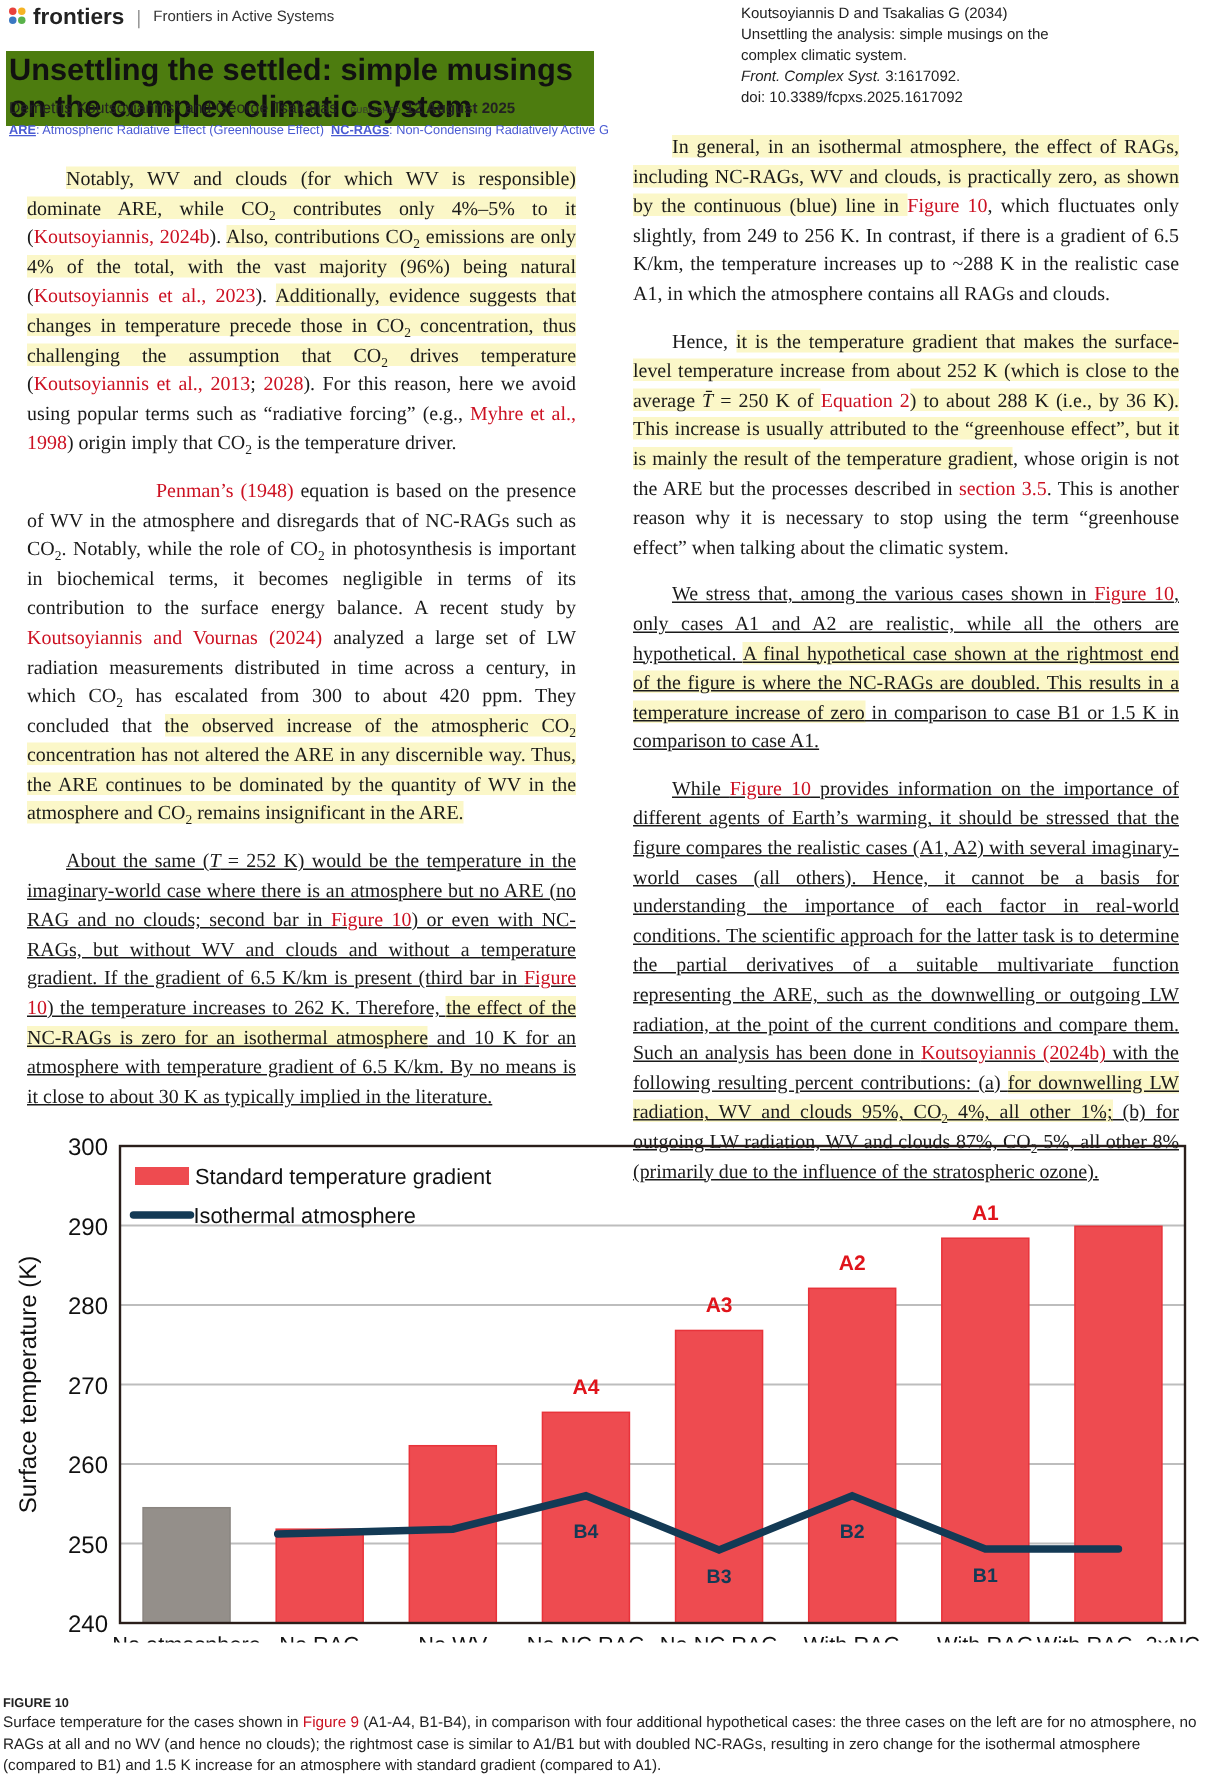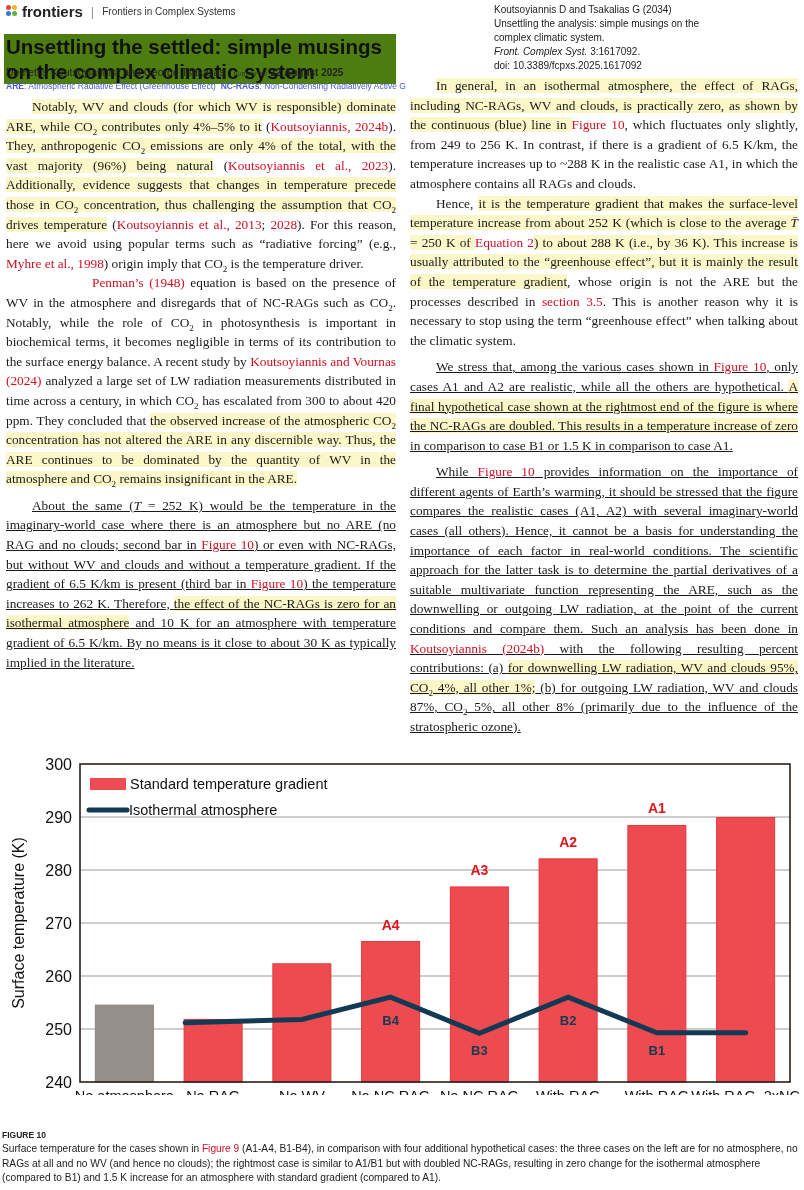--- a/index.html
+++ b/index.html
@@ -9,24 +9,24 @@
   .logo-mark{width:13px;height:13px;position:relative;margin-right:3px;}
   .logo-mark span{position:absolute;width:5px;height:5px;border-radius:50%;}
   .sep{color:#999;margin:0 8px;font-size:13px;}
   .journal{font-size:10px;color:#333;}
   .title-block{position:absolute;left:4px;top:34px;width:392px;background:#4d7c0f;}
   .title{font-family:"Liberation Sans","DejaVu Sans",sans-serif;font-size:20.5px;line-height:25px;color:#111;margin:0;padding:0 2px;}
   .authors{position:absolute;left:6px;top:66px;font-family:"Liberation Sans","DejaVu Sans",sans-serif;font-size:10.5px;color:#222;white-space:nowrap;}
   .authors .pub{font-size:5.5px;letter-spacing:.3px;margin-left:6px;color:#333;}
   .authors .pubdate{font-size:10px;font-weight:bold;}
   .abbr{position:absolute;left:6px;top:81px;font-family:"Liberation Sans","DejaVu Sans",sans-serif;font-size:8.5px;color:#4a5bd3;white-space:nowrap;overflow:hidden;width:400px;}
-  .abbr b{font-weight:bold;}
+  .abbr b{font-weight:bold;text-decoration:underline;}
   .cite{position:absolute;left:494px;top:3px;font-family:"Liberation Sans","DejaVu Sans",sans-serif;font-size:10px;line-height:14px;color:#222;}
   .col{position:absolute;font-size:13.3px;line-height:19.6px;text-align:justify;}
-  .col p{margin:0;text-indent:26px;}
+  .col p{margin:12px;text-indent:26px;}
   .col p.gap{margin-top:7px;text-decoration:underline;}
   .hl{background:#fbf7c8;}
   .ref{color:#cc1122;}
   sub{font-size:9px;line-height:0;}
   .fig{position:absolute;left:0;top:750px;width:804px;height:345px;}
   .caption{position:absolute;left:2px;top:1128px;width:800px;font-family:"Liberation Sans","DejaVu Sans",sans-serif;font-size:10.2px;line-height:14.4px;color:#222;}
   .caption .fl{font-weight:bold;font-size:8.5px;}
 </style>
 </head>
 <body>
@@ -35,21 +35,21 @@
   <div class="logo">
     <span class="logo-mark">
       <span style="left:0;top:0;background:#e8413c;"></span>
       <span style="left:6px;top:0;background:#f5b324;"></span>
       <span style="left:0;top:6px;background:#3a78c2;"></span>
       <span style="left:6px;top:6px;background:#59b24a;"></span>
     </span>
     <span>frontiers</span>
   </div>
   <span class="sep">|</span>
-  <span class="journal">Frontiers in Complex Systems</span>
+  <span class="journal">Frontiers in Active Systems</span>
 </div>
 
 <div class="title-block">
   <h1 class="title">Unsettling the settled: simple musings on the complex climatic system</h1>
 </div>
 
 <div class="authors">
   <span>Demetris Koutsoyiannis* and George Tsakalias</span>
   <span class="pub">PUBLISHED</span>
   <span class="pubdate">12 August 2025</span>
@@ -63,21 +63,21 @@
   <div>Koutsoyiannis D and Tsakalias G (2034)</div>
   <div>Unsettling the analysis: simple musings on the</div>
   <div>complex climatic system.</div>
   <div><i>Front. Complex Syst.</i><span> 3:1617092.</span></div>
   <div>doi: 10.3389/fcpxs.2025.1617092</div>
 </div>
 
 <div class="col" style="left:6px;top:97px;width:390px;">
   <p>
     <span class="hl"><span>Notably, WV and clouds (for which WV is responsible) dominate ARE, while CO</span><sub>2</sub><span> contributes only 4%–5% to it</span></span>
-    (<span class="ref">Koutsoyiannis, 2024b</span>). <span class="hl"><span>They, anthropogenic CO</span><sub>2</sub><span> emissions are only 4% of the total, with the vast majority (96%) being natural</span></span>
+    (<span class="ref">Koutsoyiannis, 2024b</span>). <span class="hl"><span>Also, contributions CO</span><sub>2</sub><span> emissions are only 4% of the total, with the vast majority (96%) being natural</span></span>
     (<span class="ref">Koutsoyiannis et al., 2023</span>). <span class="hl"><span>Additionally, evidence suggests that changes in temperature precede those in CO</span><sub>2</sub><span> concentration, thus challenging the assumption that CO</span><sub>2</sub><span> drives temperature</span></span>
     (<span class="ref">Koutsoyiannis et al., 2013</span>; <span class="ref">2028</span>). <span>For this reason, here we avoid using popular terms such as “radiative forcing” (e.g., </span><span class="ref">Myhre et al., 1998</span><span>) origin imply that CO</span><sub>2</sub><span> is the temperature driver.</span>
   </p>
   <p style="text-indent:86px;">
     <span class="ref">Penman’s (1948)</span><span> equation is based on the presence of WV in the atmosphere and disregards that of NC-RAGs such as CO</span><sub>2</sub><span>. Notably, while the role of CO</span><sub>2</sub><span> in photosynthesis is important in biochemical terms, it becomes negligible in terms of its contribution to the surface energy balance. A recent study by </span><span class="ref">Koutsoyiannis and Vournas (2024)</span><span> analyzed a large set of LW radiation measurements distributed in time across a century, in which CO</span><sub>2</sub><span> has escalated from 300 to about 420 ppm. They concluded that </span><span class="hl"><span>the observed increase of the atmospheric CO</span><sub>2</sub><span> concentration has not altered the ARE in any discernible way. Thus, the ARE continues to be dominated by the quantity of WV in the atmosphere and CO</span><sub>2</sub><span> remains insignificant in the ARE.</span></span>
   </p>
   <p class="gap">
     <span>About the same (</span><i>T</i><span> = 252 K) would be the temperature in the imaginary-world case where there is an atmosphere but no ARE (no RAG and no clouds; second bar in </span><span class="ref">Figure 10</span><span>) or even with NC-RAGs, but without WV and clouds and without a temperature gradient. If the gradient of 6.5 K/km is present (third bar in </span><span class="ref">Figure 10</span><span>) the temperature increases to 262 K. Therefore, </span><span class="hl">the effect of the NC-RAGs is zero for an isothermal atmosphere</span><span> and 10 K for an atmosphere with temperature gradient of 6.5 K/km. By no means is it close to about 30 K as typically implied in the literature.</span>
   </p>
 </div>

